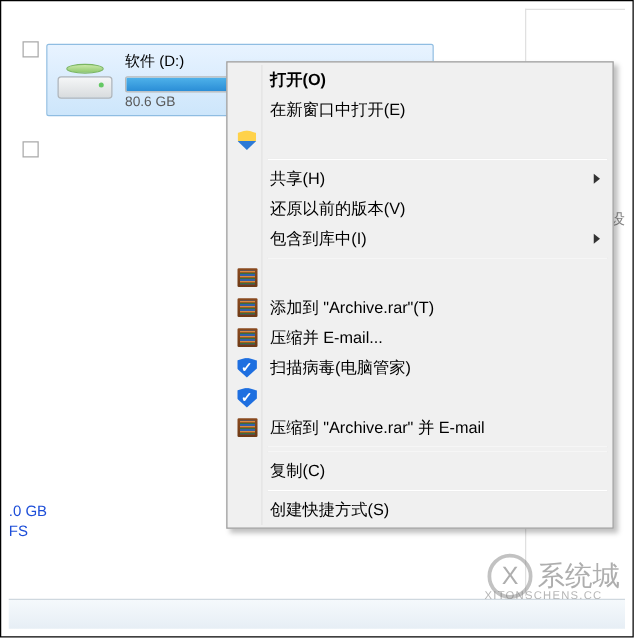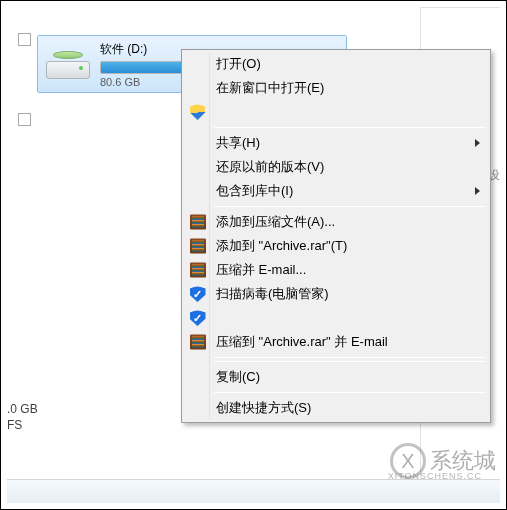--- a/index.html
+++ b/index.html
@@ -87,21 +87,21 @@
   }
   .capacity-fill {
     height: 100%;
     width: 58%;
     background: linear-gradient(#4fb2ea, #2a8dd6);
   }
   .drive-free { color: #5a5a5a; font-size: 11px; }
   .partial-info {
     position: absolute;
     left: 0px; top: 394px;
-    color: #404040;
+    color: #1d4ed8;
     font-size: 12px;
     line-height: 16px;
   }
   .bottom-strip {
     position: absolute;
     left: 6px; right: 6px; top: 478px;
     height: 24px;
     background: linear-gradient(#f5f9fc,#e6eef5);
     border-top: 1px solid #cfd8df;
   }
@@ -118,21 +118,21 @@
   }
   .menu-item {
     display: flex;
     align-items: center;
     height: 24px;
     padding: 0 20px 0 32px;
     position: relative;
     color: #000;
     white-space: nowrap;
   }
-  .menu-item.bold { font-weight: normal; text-align: right; }
+  .menu-item.bold { font-weight: bold; text-align: right; }
   .menu-sep {
     height: 1px;
     margin: 3px 2px 3px 30px;
     background: #d0d0d0;
     border-bottom: 1px solid #fff;
   }
   .gutter {
     position: absolute;
     left: 2px; top: 2px; bottom: 2px;
     width: 26px;
@@ -256,21 +256,20 @@
   <div class="menu-item">
     <span>包含到库中(I)</span>
     <span class="submenu-arrow"></span>
   </div>
   <div class="menu-sep"></div>
 
   <div class="menu-item">
     <span class="menu-icon">
         <span class="rar-icon"></span>
       </span>
-    <span>添加到压缩文件(A)...</span>
   </div>
   <div class="menu-item">
     <span class="menu-icon">
         <span class="rar-icon"></span>
       </span>
     <span>添加到 "Archive.rar"(T)</span>
   </div>
   <div class="menu-item">
     <span class="menu-icon">
         <span class="rar-icon"></span>

